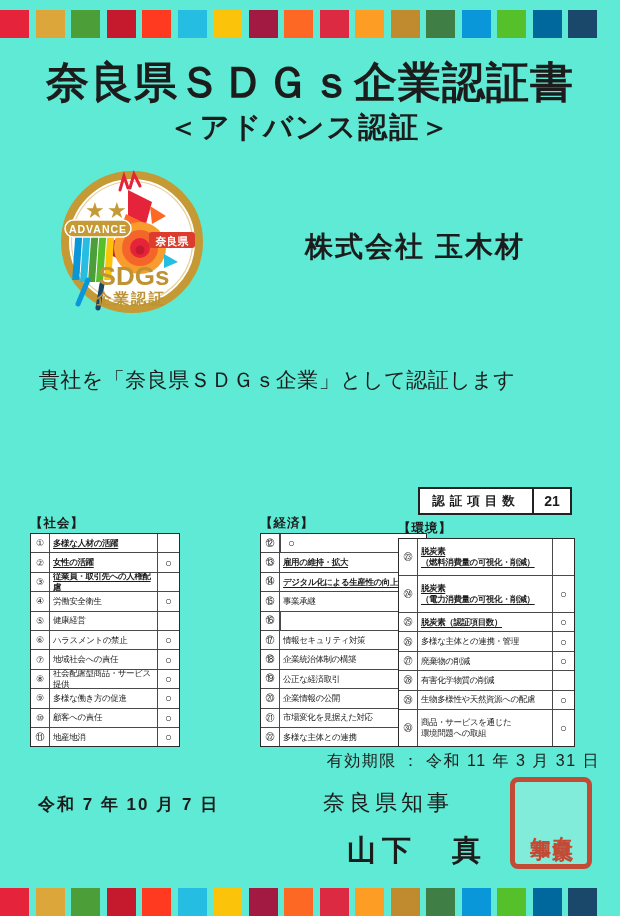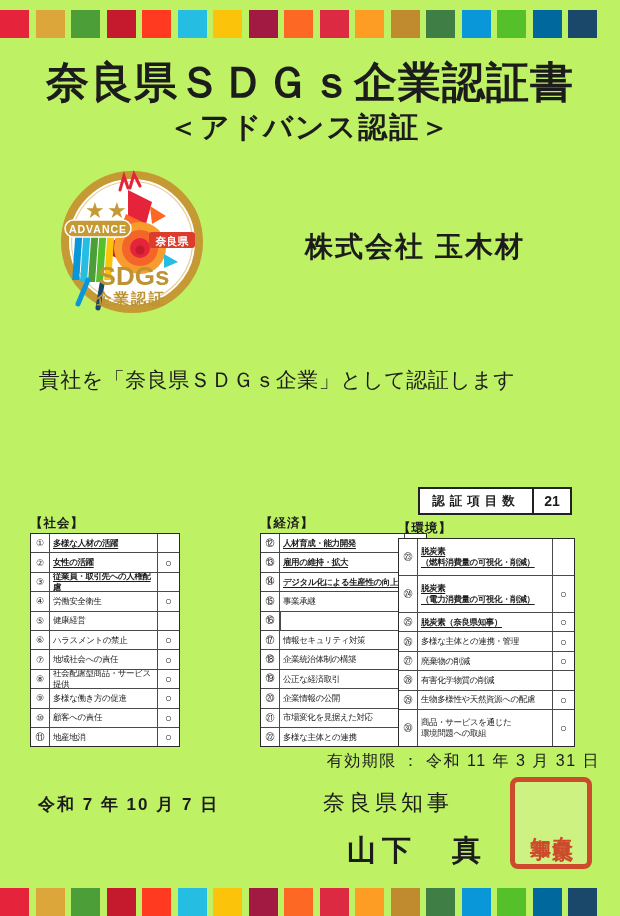--- a/index.html
+++ b/index.html
@@ -1,18 +1,18 @@
 <!DOCTYPE html>
 <html><head>
 <meta charset="utf-8">
 <style>
   html,body{margin:0;padding:0;background:#e8e8e8;}
   .page{
     position:relative;width:620px;height:916px;margin:0 auto;
-    background:#bef264;color:#1c1c1c;overflow:hidden;
+    background:#5eead4;color:#1c1c1c;overflow:hidden;
     font-family:"Liberation Sans", sans-serif;
   }
   
   .stripe{position:absolute;left:0;width:604px;height:28px;display:flex;gap:6.5px;}
   .stripe-top{top:10px;}
   .stripe-bottom{top:888px;}
   .stripe .sq{flex:0 0 29px;height:28px;}
   
   .title{position:absolute;top:54px;left:0;width:620px;text-align:center;
     font-size:43px;font-weight:bold;letter-spacing:1px;}
@@ -192,21 +192,20 @@
           <span class="tlabel">地産地消</span>
           <span class="tmark">○</span>
         </div>
       </div>
   </div>
   <div class="cat-col col2">
     <div class="cat-label">【経済】</div>
     <div class="ttable">
         <div class="trow req">
           <span class="tnum">⑫</span>
-          <span class="tlabel">人材育成・能力開発</span>
           <span class="tmark">○</span>
         </div>
         <div class="trow req">
           <span class="tnum">⑬</span>
           <span class="tlabel">雇用の維持・拡大</span>
           <span class="tmark">○</span>
         </div>
         <div class="trow req">
           <span class="tnum">⑭</span>
           <span class="tlabel">デジタル化による生産性の向上</span>
@@ -263,21 +262,21 @@
           <span class="tmark"></span>
         </div>
         <div class="trow req tall">
           <span class="tnum">㉔</span>
           <span class="tlabel">脱炭素
 （電力消費量の可視化・削減）</span>
           <span class="tmark">○</span>
         </div>
         <div class="trow req">
           <span class="tnum">㉕</span>
-          <span class="tlabel">脱炭素（奈良県知事）</span>
+          <span class="tlabel">脱炭素（認証項目数）</span>
           <span class="tmark">○</span>
         </div>
         <div class="trow">
           <span class="tnum">㉖</span>
           <span class="tlabel">多様な主体との連携・管理</span>
           <span class="tmark">○</span>
         </div>
         <div class="trow">
           <span class="tnum">㉗</span>
           <span class="tlabel">廃棄物の削減</span>

